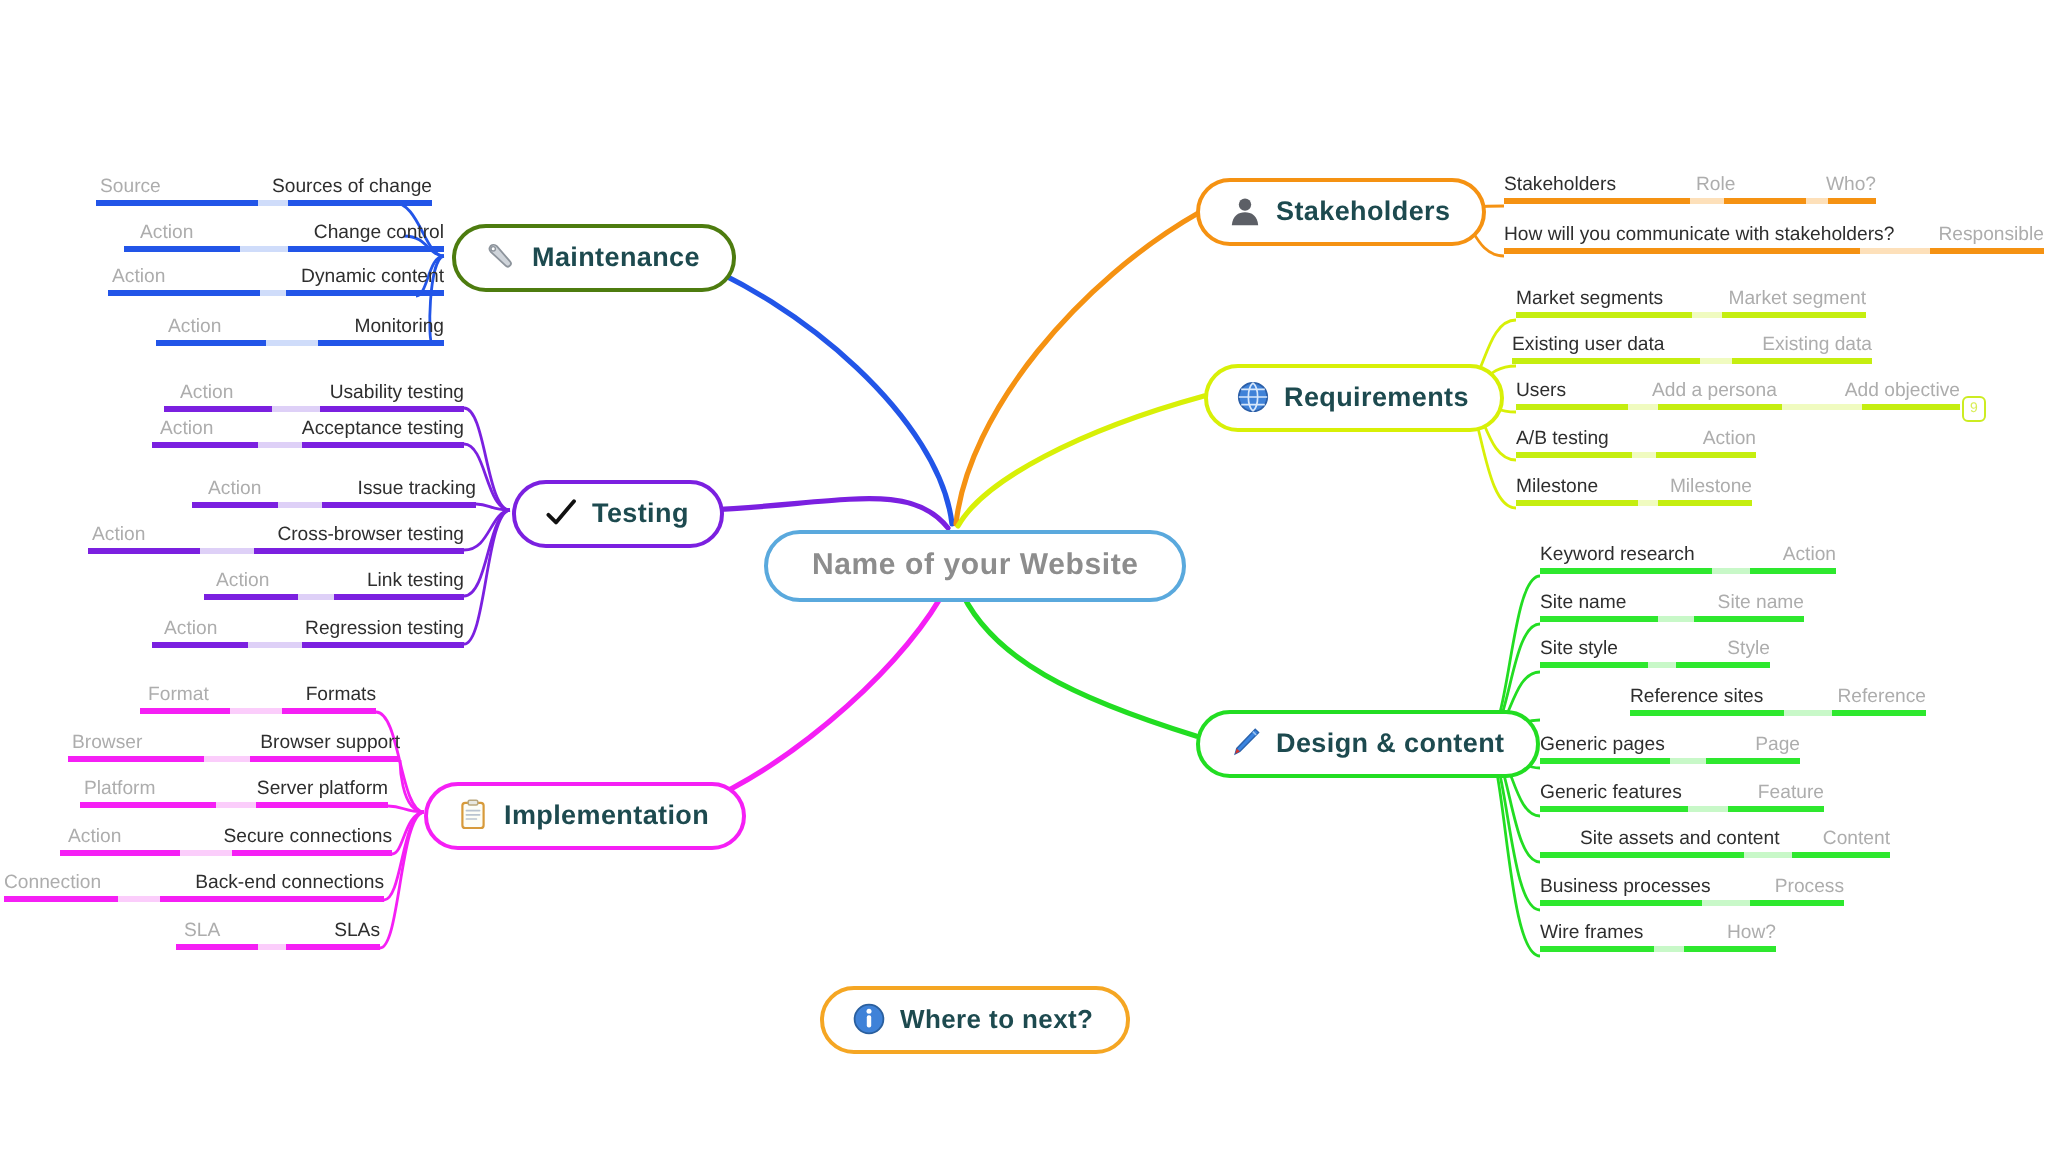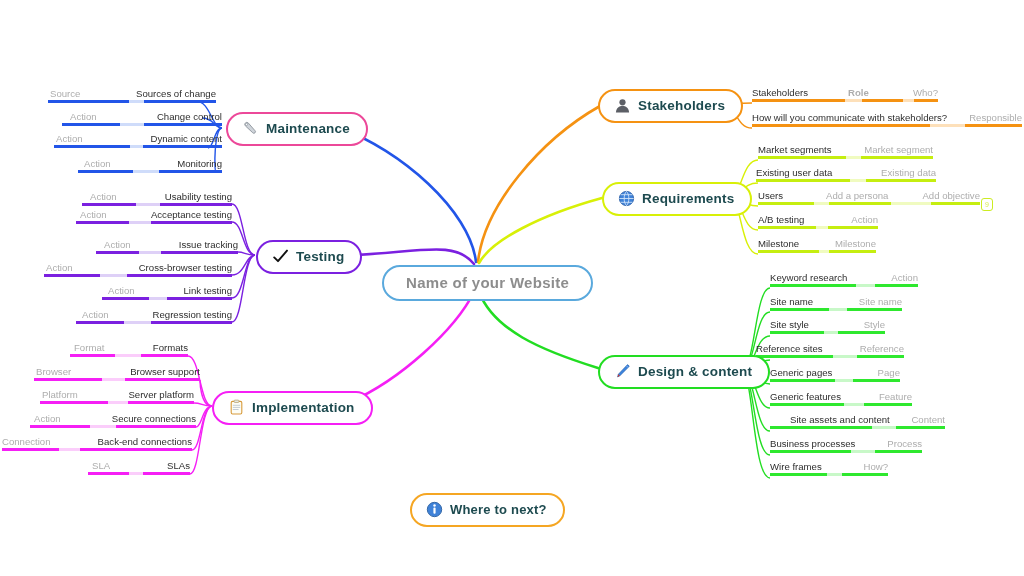--- a/index.html
+++ b/index.html
@@ -27,21 +27,21 @@
   .node .lbl {
     font-size: 13.5px; font-weight: bold; color: #1d4a4f; letter-spacing: .2px;
   }
   .node.central {
     border: 2px solid #5aa9dd;
     padding: 7px 22px 8px 22px;
     justify-content: flex-end;
   }
   .node.central .lbl { font-size: 15px; color: #8d8d8d; letter-spacing: .3px; font-weight: bold; }
 
-  .node.maintenance  { border: 2px solid #ec4899; }
+  .node.maintenance  { border: 2px solid #4d7c0f; }
   .node.testing      { border: 2px solid #7b20e0; }
   .node.implementation{ border: 2px solid #f51ff5; justify-content: flex-end; }
   .node.stakeholders { border: 2px solid #f59212; }
   .node.requirements { border: 2px solid #d8f007; }
   .node.design       { border: 2px solid #22dd22; }
   .node.wheretonext  { border: 2px solid #f5a623; }
   .node.wheretonext .lbl { font-size: 13px; }
 
   .ico { width: 17px; height: 17px; flex: 0 0 17px; position: relative; display:block; }
 
@@ -379,21 +379,21 @@
     <div class="bar">
         <i style="flex:0 0 40%;background:#f51ff5"></i>
         <i style="flex:0 0 14%;background:#fbcdfb"></i>
         <i style="flex:1 1 auto;background:#f51ff5"></i>
       </div>
   </div>
 
   <div class="sub" style="left:752px; top:84px; width:186px;">
     <div class="txtrow">
       <span class="t primary" style="left:0px;">Stakeholders</span>
-      <span class="t ghost" style="left:96px;font-weight:bold;">Role</span>
+      <span class="t ghost" style="left:96px;">Role</span>
       <span class="t ghost" style="right:0px;">Who?</span>
     </div>
     <div class="bar">
         <i style="flex:0 0 50%;background:#f59212"></i>
         <i style="flex:0 0 9%;background:#fde0ba"></i>
         <i style="flex:0 0 22%;background:#f59212"></i>
         <i style="flex:0 0 6%;background:#fde0ba"></i>
         <i style="flex:1 1 auto;background:#f59212"></i>
       </div>
   </div>
@@ -495,21 +495,21 @@
     <div class="txtrow">
       <span class="t primary" style="left:0px;">Site style</span>
       <span class="t ghost" style="right:0px;">Style</span>
     </div>
     <div class="bar">
         <i style="flex:0 0 47%;background:#2ee82e"></i>
         <i style="flex:0 0 12%;background:#c8f8c8"></i>
         <i style="flex:1 1 auto;background:#2ee82e"></i>
       </div>
   </div>
-  <div class="sub" style="left:756px; top:340px; width:148px;text-align:right;">
+  <div class="sub" style="left:815px; top:340px; width:148px;text-align:right;">
     <div class="txtrow">
       <span class="t primary" style="left:0px;">Reference sites</span>
       <span class="t ghost" style="right:0px;">Reference</span>
     </div>
     <div class="bar">
         <i style="flex:0 0 52%;background:#2ee82e"></i>
         <i style="flex:0 0 16%;background:#c8f8c8"></i>
         <i style="flex:1 1 auto;background:#2ee82e"></i>
       </div>
   </div>

